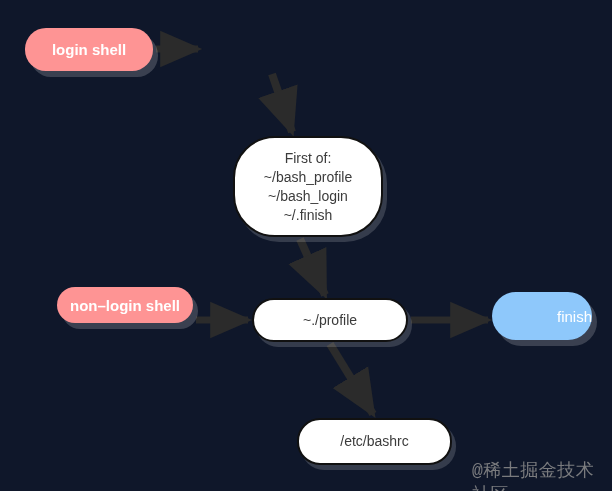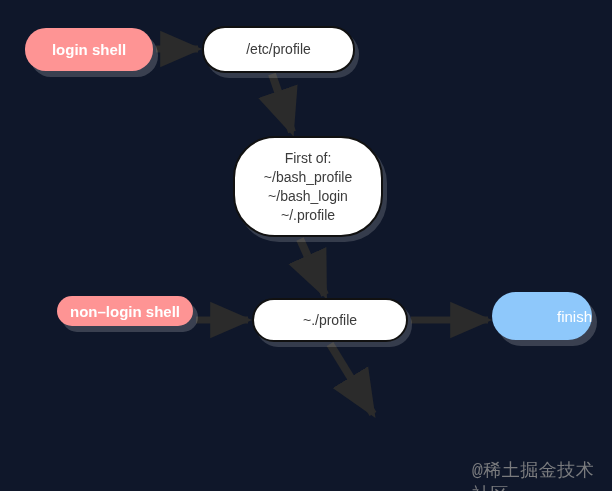--- a/index.html
+++ b/index.html
@@ -103,39 +103,39 @@
 
     <g>
       <line x1="330" y1="344" x2="373" y2="414" stroke="#2b2b2b" stroke-width="8" marker-end="url(#arrow)"></line>
     </g>
   </svg>
 
   <div class="node node-pink" style="left:25px; top:28px; width:128px; height:43px; border-radius:21px;">
     <span>login shell</span>
   </div>
 
-  <div class="node node-white" style="left:202px; top:26px; width:153px; height:47px; border-radius:23px;">
-    <span>/etc/profile</span>
-  </div>
 
   <div class="node node-white node-multiline" style="left:233px; top:136px; width:150px; height:101px;">
     <span>First of:
 ~/bash_profile
 ~/bash_login
-~/.profile</span>
+~/.finish</span>
   </div>
 
-  <div class="node node-pink" style="left:57px; top:296px; width:136px; height:30px; border-radius:24px;">
+  <div class="node node-pink" style="left:57px; top:287px; width:136px; height:36px; border-radius:24px;">
     <span>non–login shell</span>
   </div>
 
   <div class="node node-white" style="left:252px; top:298px; width:156px; height:44px; border-radius:22px;">
     <span>~./profile</span>
   </div>
 
   <div class="node node-blue" style="left:492px; top:292px; width:100px; height:48px; border-radius:24px;">
     <span>finish</span>
   </div>
 
+  <div class="node node-white" style="left:297px; top:418px; width:155px; height:47px; border-radius:23px;">
+    <span>/etc/bashrc</span>
+  </div>
 
   <div class="watermark" style="left:472px; top:458px;">@稀土掘金技术社区</div>
 
 </div>
 
 </body></html>

